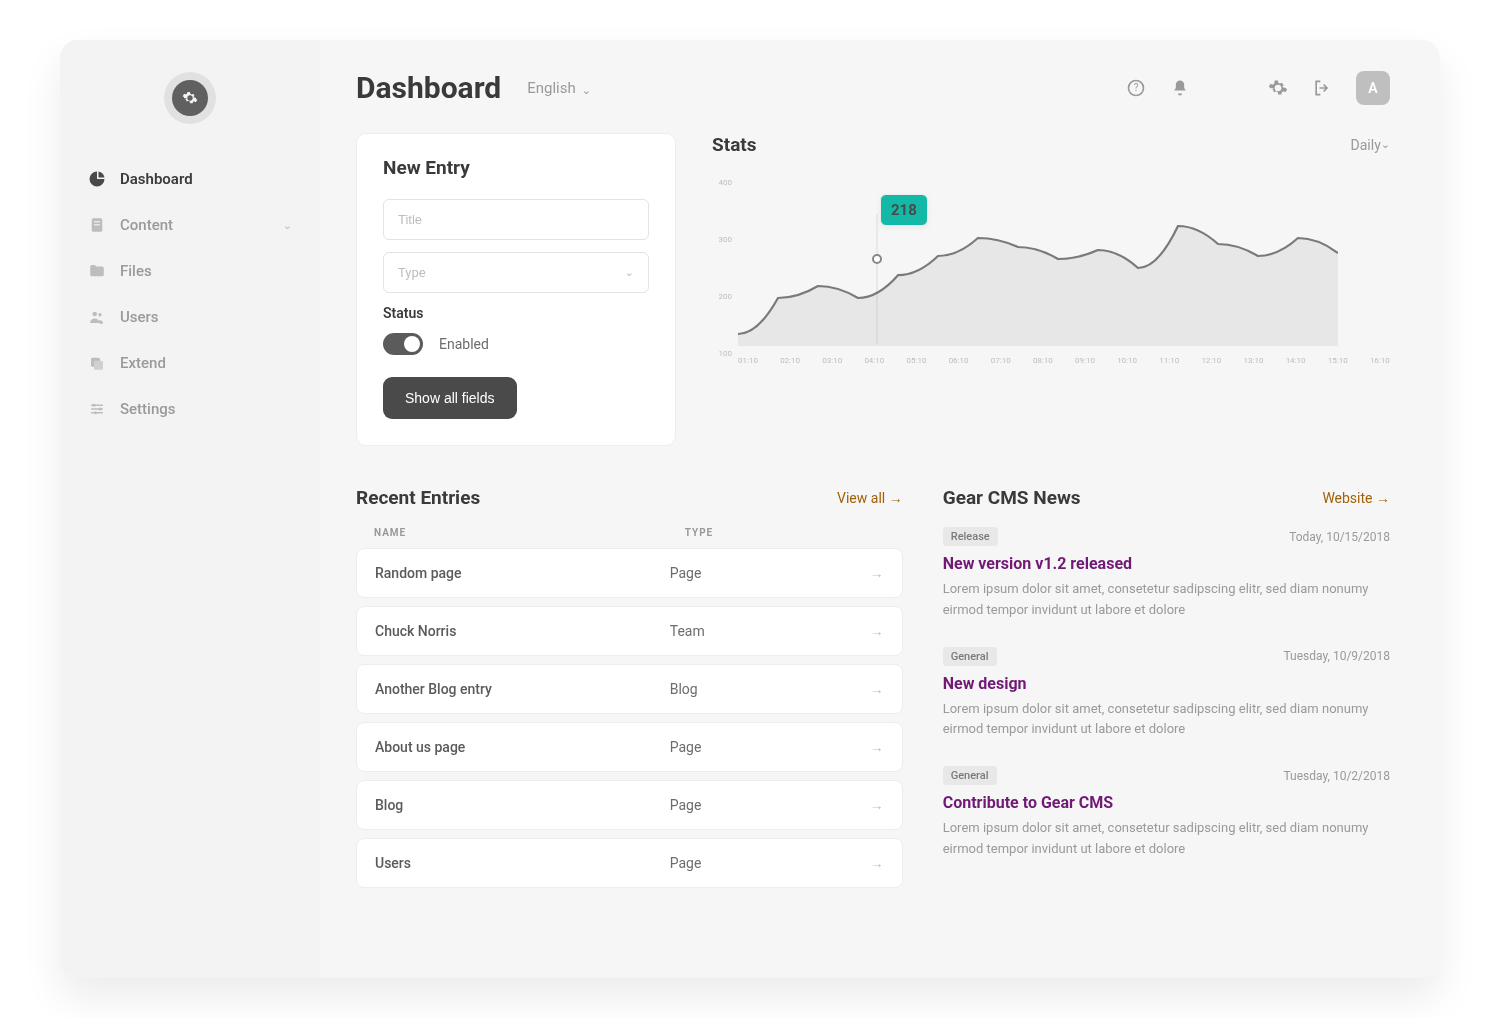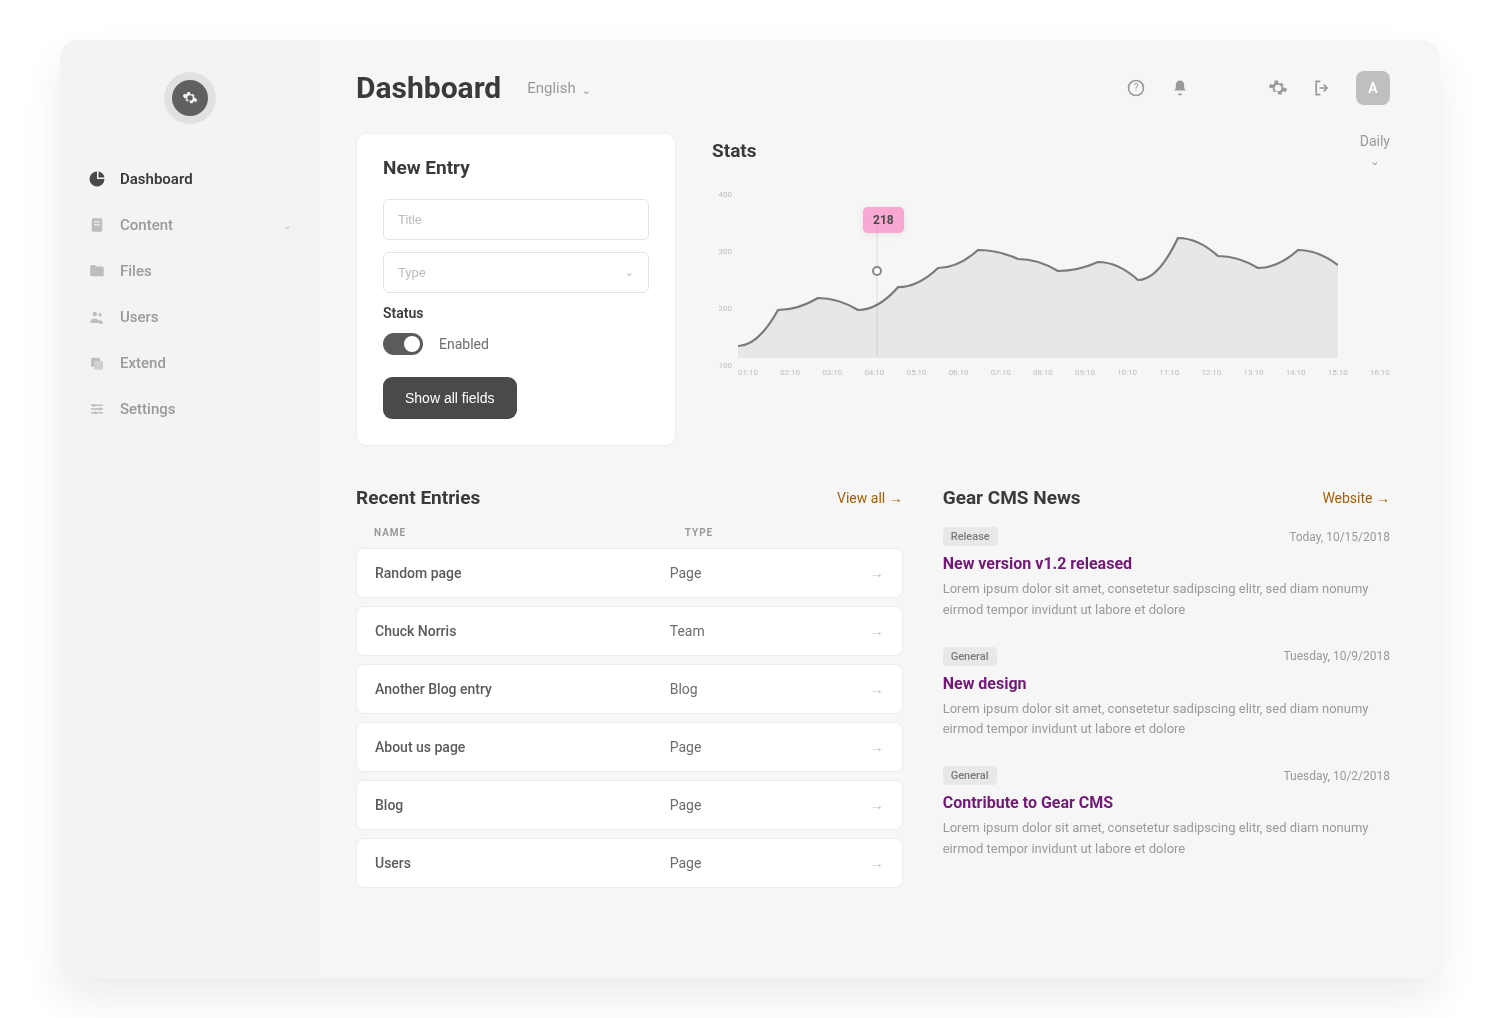--- a/index.html
+++ b/index.html
@@ -123,29 +123,29 @@
     content:""; position:absolute; right:3px; top:3px; width:16px; height:16px; border-radius:50%; background:#fff;
   }
   .btn-dark{
     background:#4a4a4a; color:#fff; border:none; border-radius:9px;
     padding:13px 22px; font-size:14px; font-weight:500; cursor:pointer;
   }
   
   .stats { flex:1; position:relative;}
   .stats-header { display:flex; justify-content:space-between; align-items:center; margin-bottom:10px;}
   .stats-header h3 { font-size:19px; font-weight:700; color:#3a3a3a;}
-  .daily { color:#9a9a9a; font-size:14px; display:flex; gap:6px; align-items:center; cursor:pointer;flex-direction:column;}
+  .daily { color:#9a9a9a; font-size:14px; display:flex; gap:0; align-items:center; cursor:pointer;}
   .chart { width:100%; position:relative;}
   .yticks { position:absolute; left:0; top:12px; height:180px; display:flex; flex-direction:column; justify-content:space-between; font-size:8px; color:#bdbdbd; text-align:right; width:20px;}
   .xticks { display:flex; justify-content:space-between; font-size:8px; color:#bdbdbd; margin-top:6px; padding-left:26px;}
   .chart-svg-wrap { margin-left:26px;}
   .tooltip {
-    position:absolute; left:150px; top:28px;
-    background:#f9a8d4; border:1px solid #eee; border-radius:6px;
-    padding:6px 10px; font-size:12px; font-weight:700; color:#4a4a4a;
+    position:absolute; left:168px; top:28px;
+    background:#14b8a6; border:1px solid #eee; border-radius:6px;
+    padding:6px 10px; font-size:15px; font-weight:700; color:#4a4a4a;
     box-shadow:0 2px 6px rgba(0,0,0,0.05);
   }
   .tooltip-line { position:absolute; left:164px; top:48px; width:2px; height:130px; background:rgba(0,0,0,0.05);}
   .tooltip-dot { position:absolute; left:160px; top:88px; width:10px; height:10px; border-radius:50%; background:#fff; border:2px solid #888;}
   
   .row2 { display:flex; gap:40px; margin-top:40px;}
   .recent { flex:1.1;}
   .news { flex:0.9;}
   .sec-head { display:flex; justify-content:space-between; align-items:center; margin-bottom:18px;}
   .sec-head h3 { font-size:19px; font-weight:700; color:#3a3a3a;}

